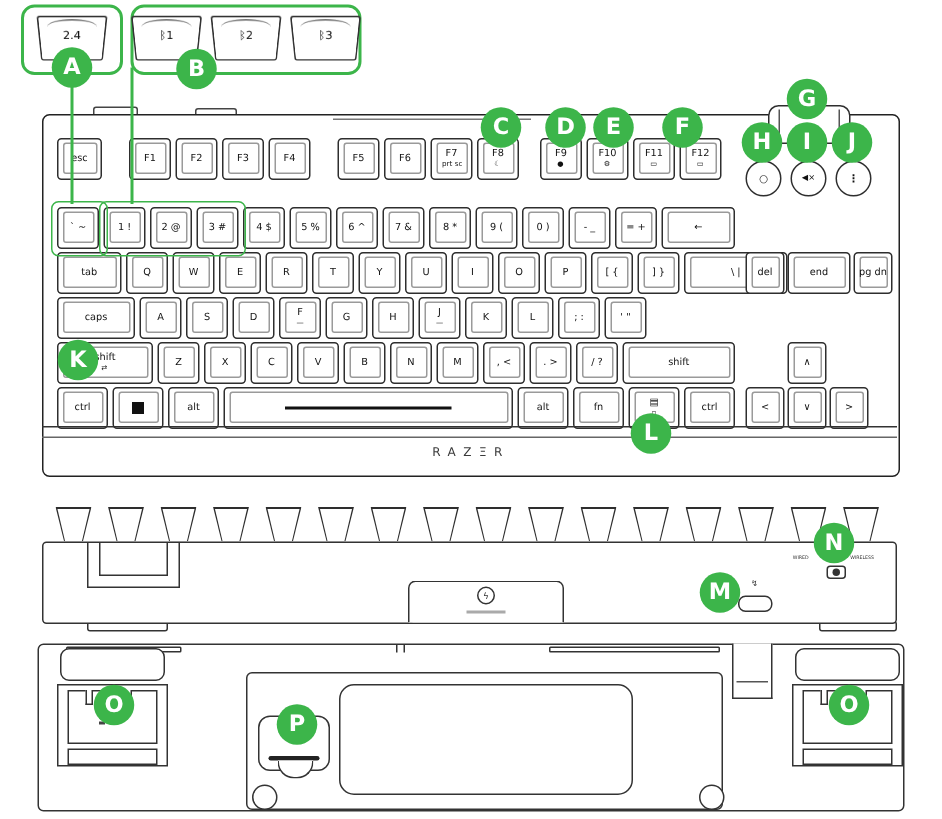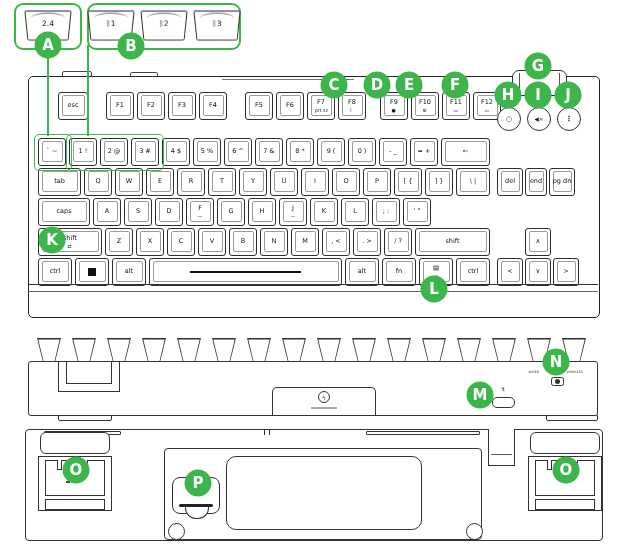--- a/index.html
+++ b/index.html
@@ -79,21 +79,21 @@
   <div class="gline" style="left:87px;top:45px;height:91px;"></div>
   <div class="grect" style="left:34px;top:134px;width:36px;height:35px;"></div>
   <div class="grect" style="left:66px;top:134px;width:96px;height:35px;"></div>
 
   <div class="bump" style="left:62px;top:71px;width:28px;height:6px;border-radius:2px;"></div>
   <div class="bump" style="left:130px;top:72px;width:26px;height:5px;border-radius:2px;"></div>
   <div class="case" style="left:28px;top:76px;width:570px;height:240px;border-radius:5px;"></div>
   <div class="hline" style="left:222px;top:79px;width:132px;background:#777;"></div>
 
   <div class="krow" style="left:38px;top:92px;">
-      <div class="key" style="width: 30px; margin-left: 20px;">
+      <div class="key" style="width: 30px;">
         <span class="t">esc</span>
       </div>
       <div class="kgap" style="width: 12px;"></div>
       <div class="key">
         <span class="t">F1</span>
       </div>
       <div class="key">
         <span class="t">F2</span>
       </div>
       <div class="key">
@@ -172,21 +172,21 @@
       <div class="key">
         <span class="t">- _</span>
       </div>
       <div class="key">
         <span class="t">= +</span>
       </div>
       <div class="key" style="flex: 1 1 0%;">
         <span class="t">←</span>
       </div>
     </div>
-  <div class="krow" style="left:38px;top:168px;width:452px;">
+  <div class="krow" style="left:38px;top:168px;width:487px;">
       <div class="key" style="width: 43px;">
         <span class="t">tab</span>
       </div>
       <div class="key">
         <span class="t">Q</span>
       </div>
       <div class="key">
         <span class="t">W</span>
       </div>
       <div class="key">
@@ -327,21 +327,21 @@
       </div>
       <div class="key" style="width: 34px;">
         <span class="t">ctrl</span>
       </div>
     </div>
 
   <div class="krow" style="left:497px;top:168px;gap:2px;">
       <div class="key" style="width: 26px;">
         <span class="t">del</span>
       </div>
-      <div class="key" style="width: 22px;">
+      <div class="key" style="width: 42px;">
         <span class="t">end</span>
       </div>
       <div class="key" style="width: 26px;">
         <span class="t">pg dn</span>
       </div>
     </div>
   <div class="krow" style="left:525px;top:228px;gap:2px;">
       <div class="key" style="width: 26px;">
         <span class="t">∧</span>
       </div>
@@ -367,20 +367,21 @@
     </div>
   <div class="mbtn" style="left:527px;top:107px;">
       <span style="font-size:5.5px;">◀×</span>
     </div>
   <div class="mbtn" style="left:557px;top:107px;">
       <span style="font-weight:bold;">⋮</span>
     </div>
 
   <div class="hline" style="left:28px;top:284px;width:570px;"></div>
   <div class="hline" style="left:28px;top:291px;width:570px;height:0.9px;background:#666;"></div>
+  <div class="logo" style="left:0;right:0;top:297px;text-align:center;">RAZΞR</div>
 
   <div id="bcaps">
       <div class="bcap" style="left: 36px; top: 338px;">
         <div class="o"></div>
         <div class="i"></div>
       </div>
       <div class="bcap" style="left: 71px; top: 338px;">
         <div class="o"></div>
         <div class="i"></div>
       </div>

